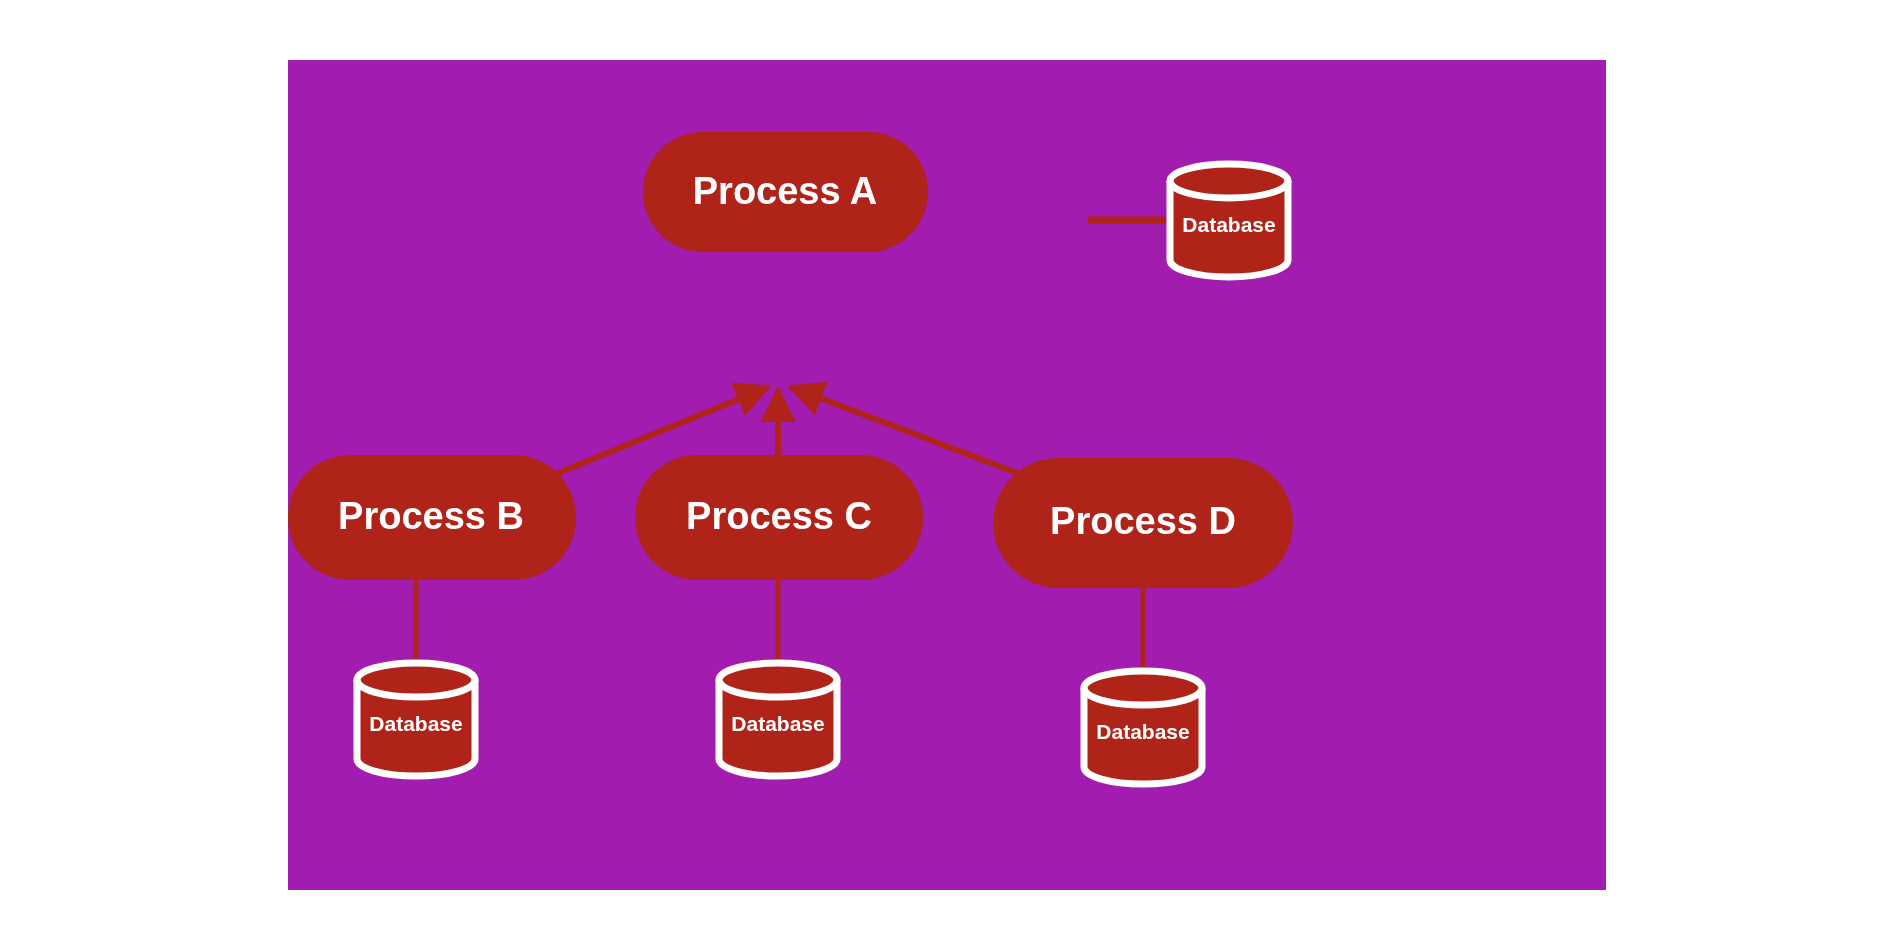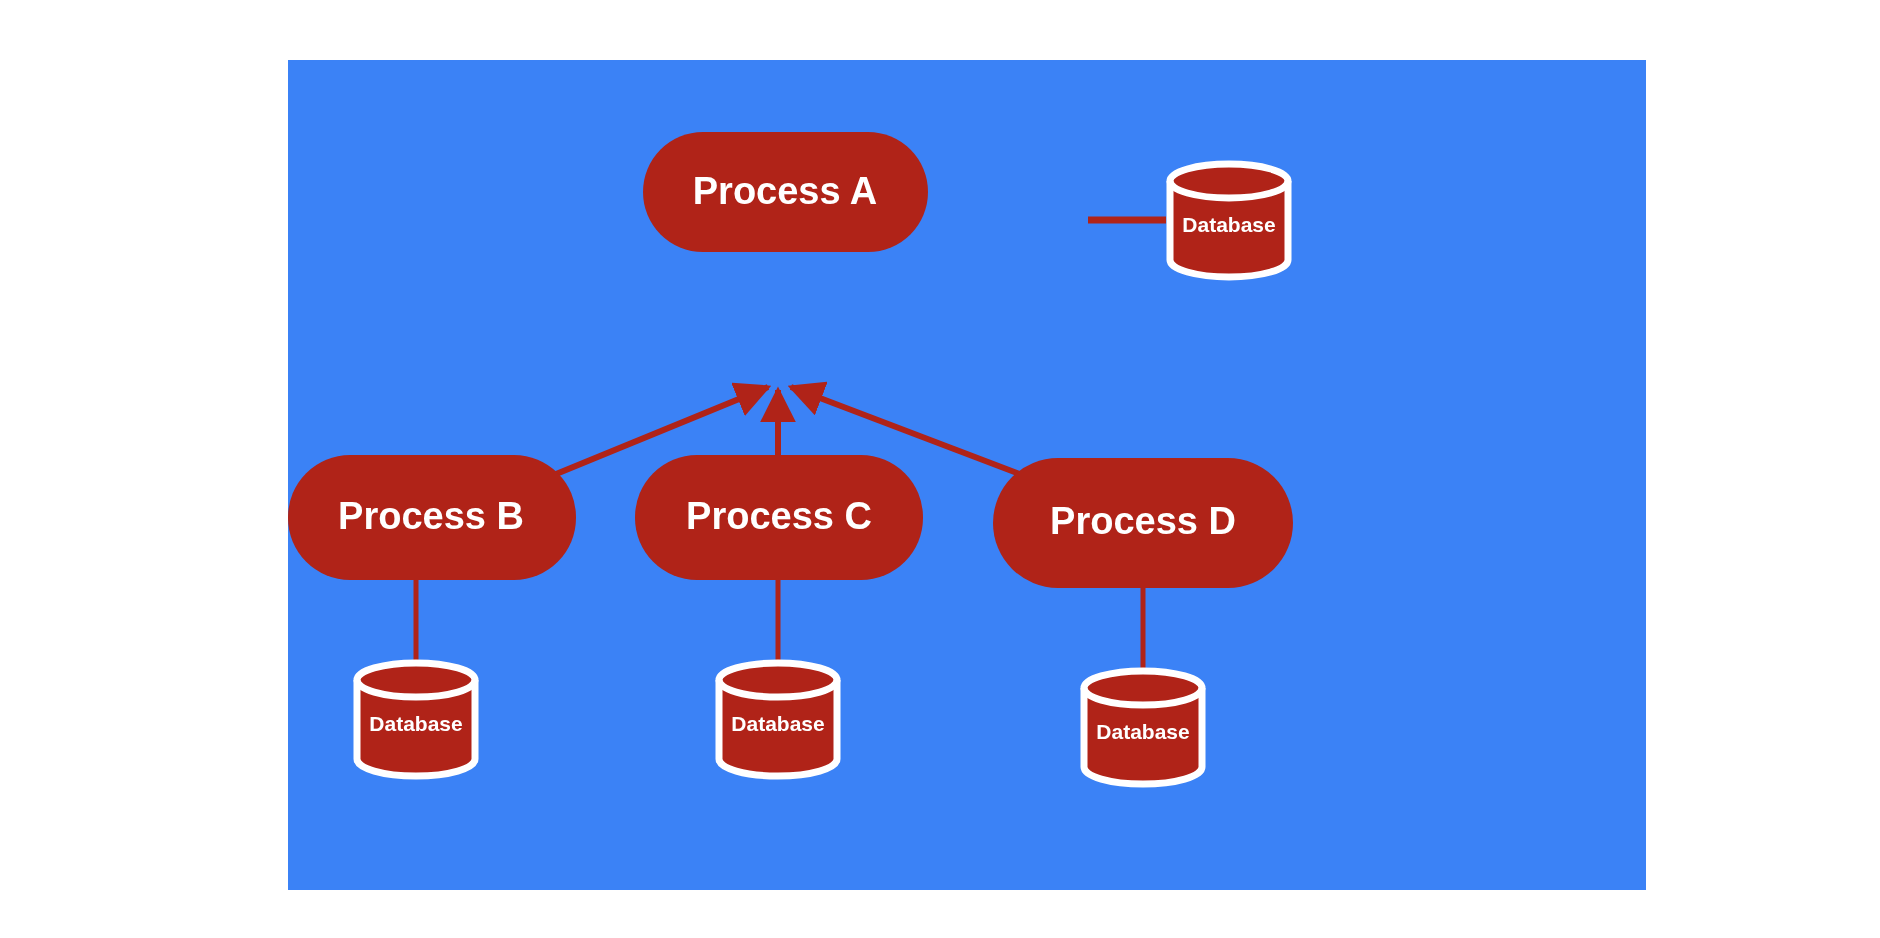--- a/index.html
+++ b/index.html
@@ -16,22 +16,21 @@
     width: 1880px;
     height: 938px;
     background: #ffffff;
   }
   #canvas {
     position: absolute;
     left: 288px;
     top: 60px;
     width: 1318px;
     height: 830px;
-    background: #3b82f6;
-    padding-left: 40px;
+    background: #a21caf;
   }
   #diagram-svg {
     position: absolute;
     left: 0;
     top: 0;
     width: 1318px;
     height: 830px;
     display: block;
   }
   .node-label {

